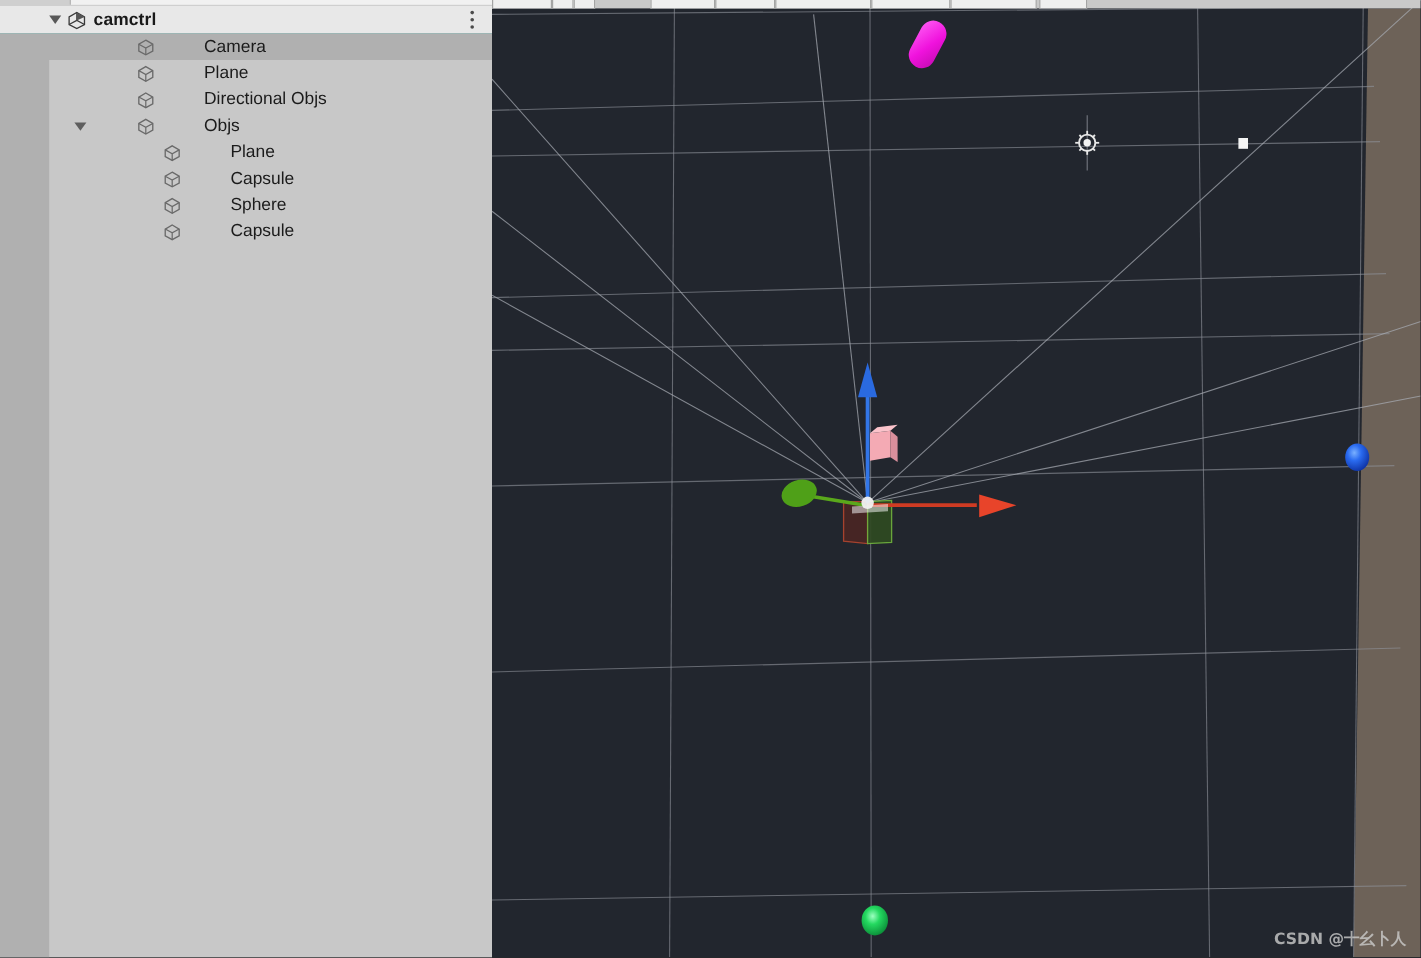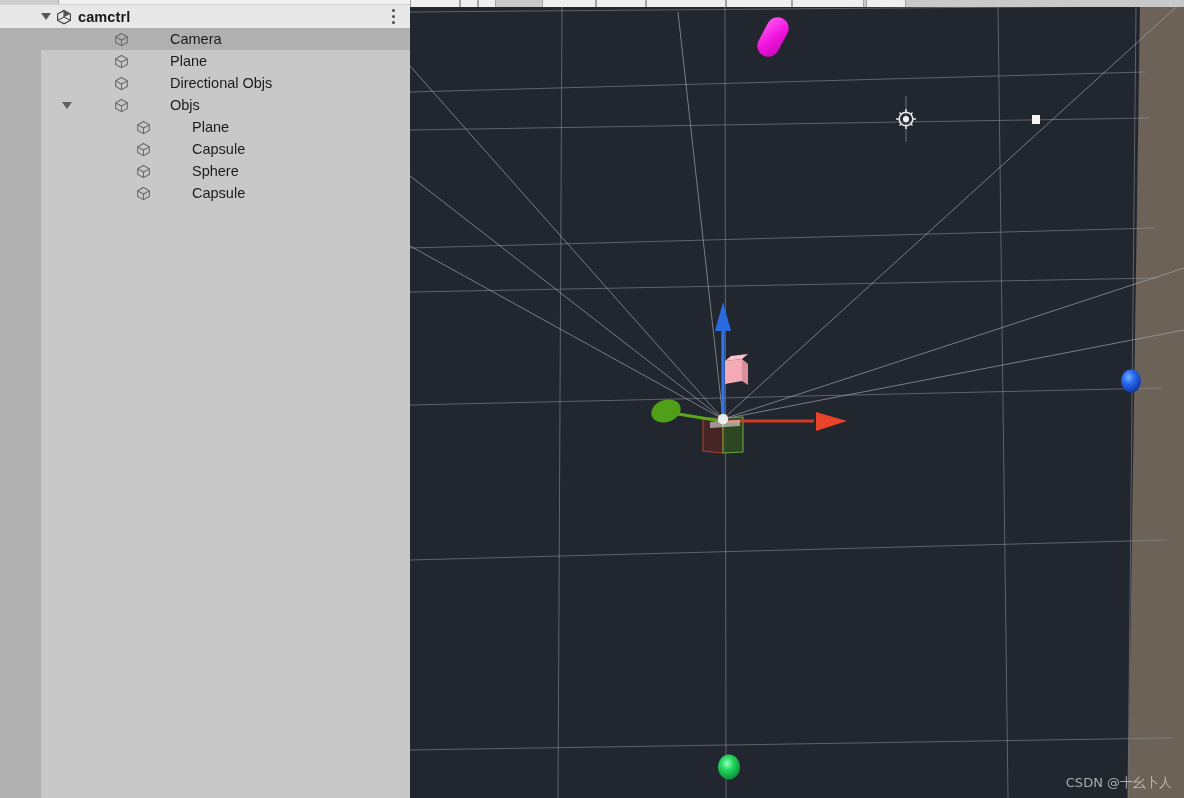--- a/index.html
+++ b/index.html
@@ -136,20 +136,21 @@
 
   
   #scene-view {
     position: absolute;
     left: 410px;
     top: 0;
     width: 774px;
     height: 798px;
     background: #22262e;
     overflow: hidden;
+    font-weight: bold;
   }
   #scene-toolbar {
     position: absolute;
     left: 0; top: 0;
     width: 774px; height: 7px;
     background: #c9c9c9;
     z-index: 40;
   }
   #scene-toolbar .btn {
     position: absolute;

